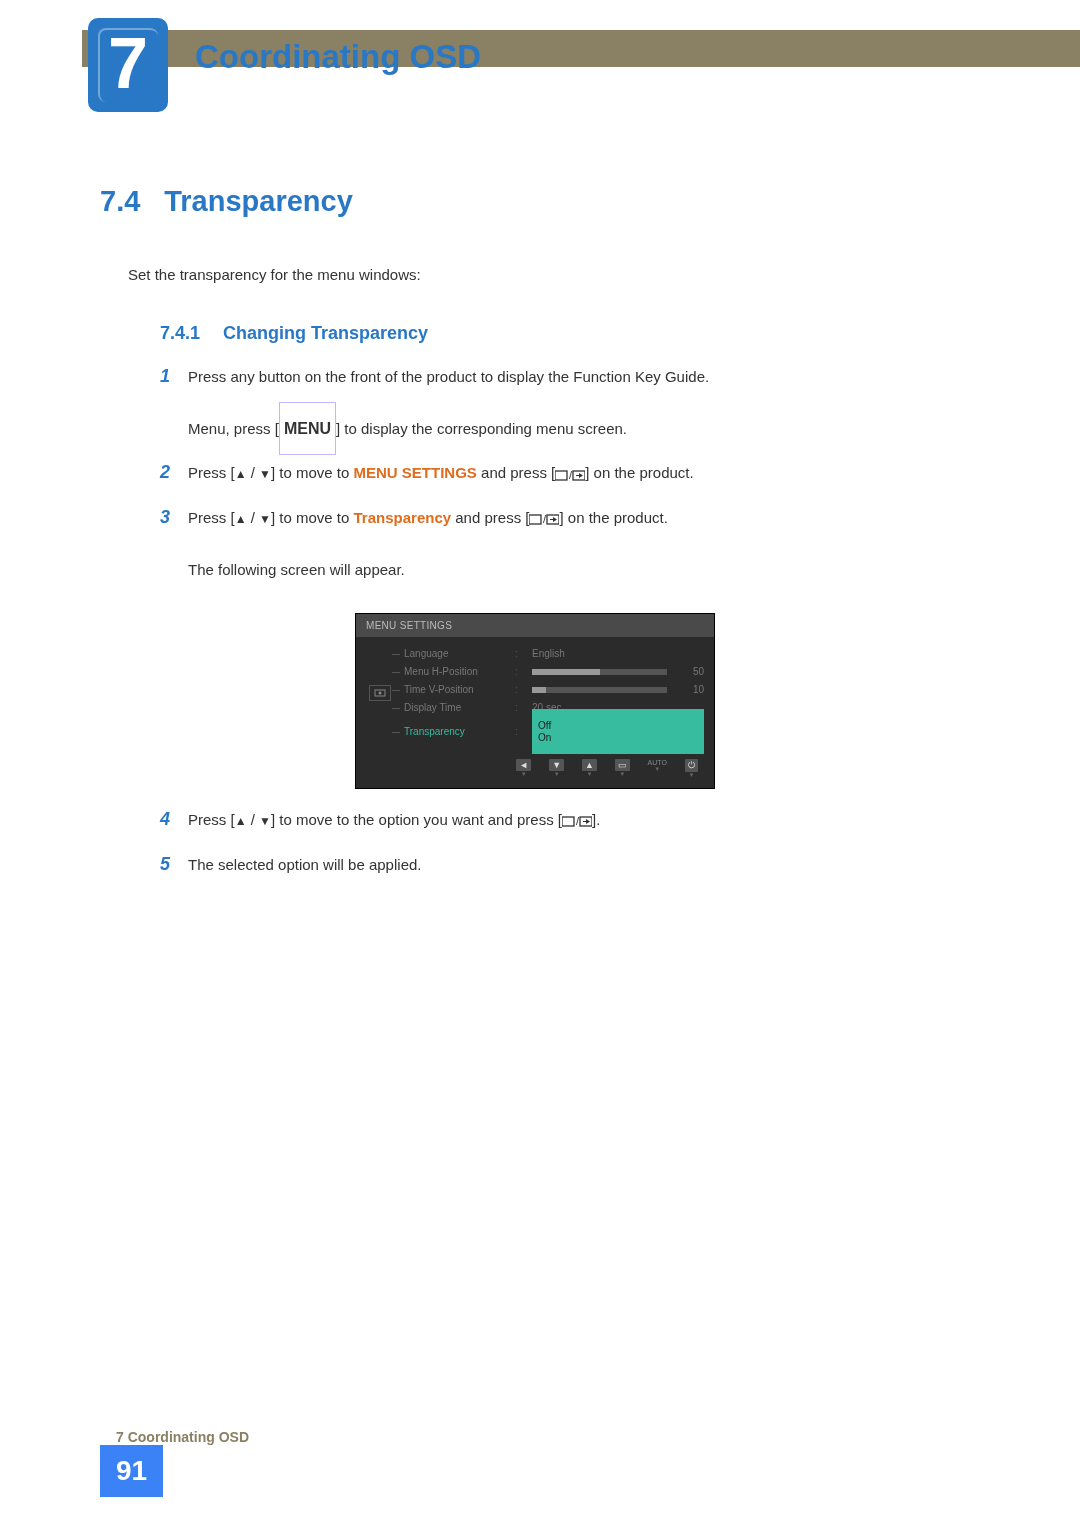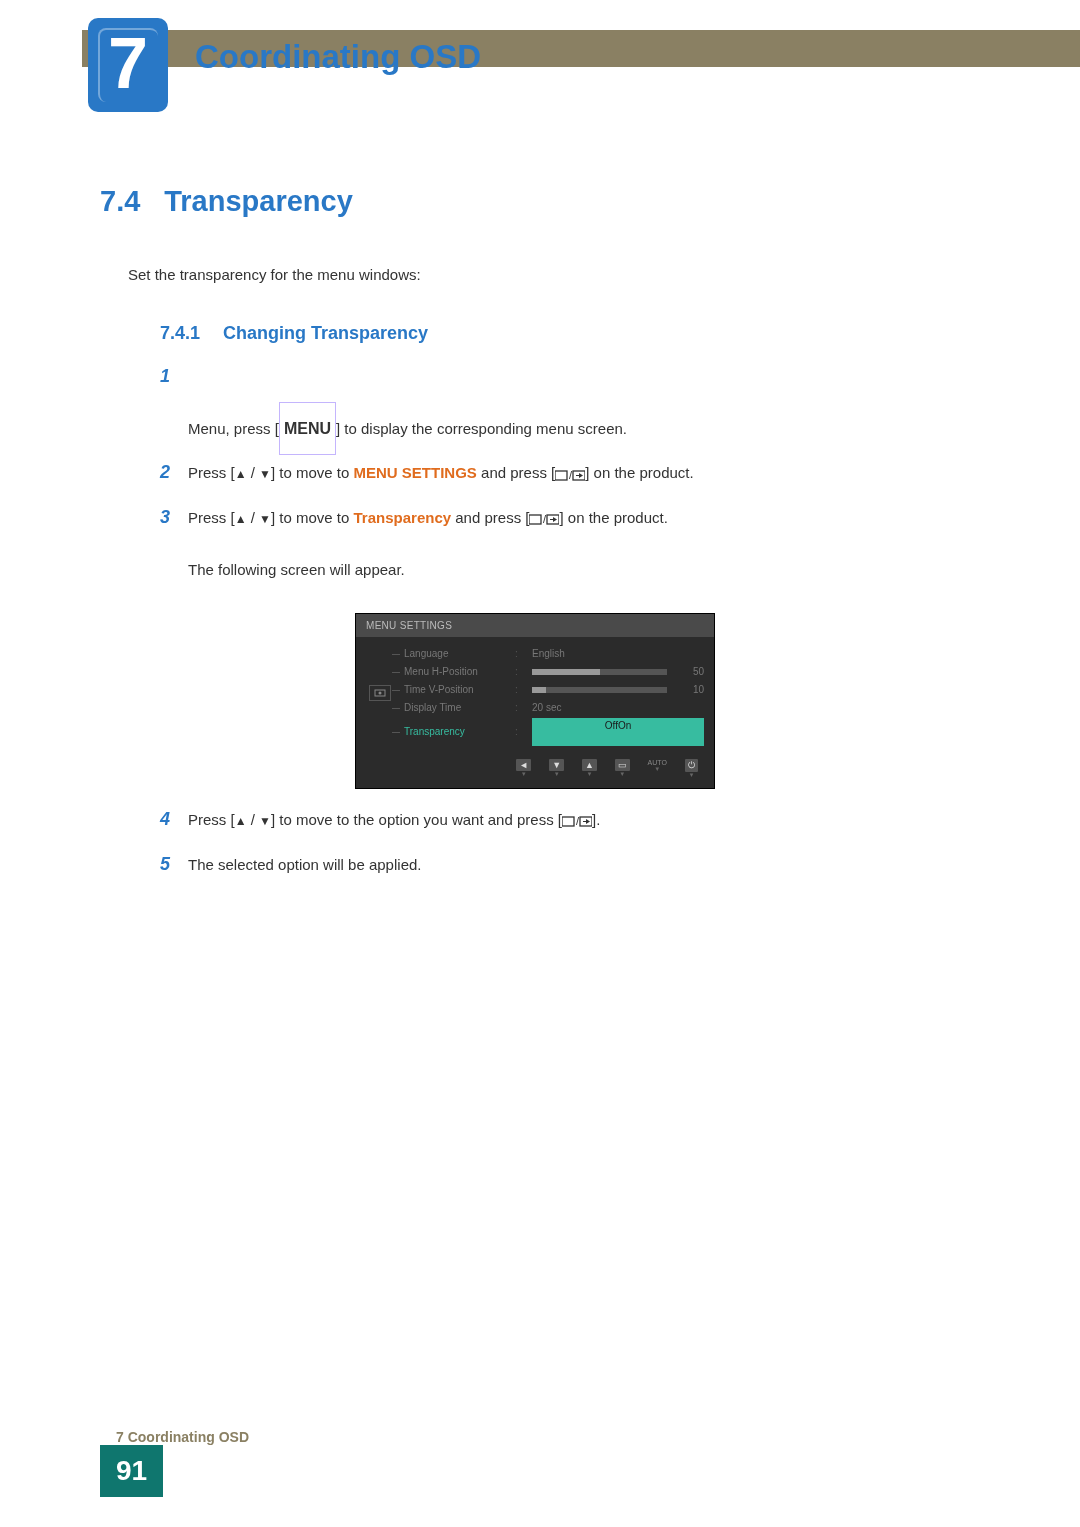--- a/index.html
+++ b/index.html
@@ -197,22 +197,22 @@
   }
   .osd-fill { background: #999; height:100%; }
   .osd-num { width: 20px; text-align:right; color:#777; font-size:10px; }
   .osd-label.active { color: #37bca0; }
   .osd-dropdown {
     flex: 1;
     background: #37bca0;
     color: #1a1a1a;
     font-size: 10px;
     padding: 2px 6px;
-    height: 28px;
-    display:flex; flex-direction:row; justify-content:center;
+    height: 45px;
+    display:flex; flex-direction:column; justify-content:center;
   }
   .osd-dropdown .opt { line-height: 12px; color:#1a1a1a; }
 
   .osd-nav {
     display:flex;
     justify-content: flex-end;
     gap: 18px;
     padding: 4px 16px 0 0;
   }
   .osd-key {
@@ -235,21 +235,21 @@
     height: 16px;
     background: #c8c3b1;
   }
   .footer-chap {
     color: #8a8063;
     font-size: 14px;
     margin: 0 16px;
     font-weight: bold;
   }
   .footer-page {
-    background: #0f766e;
+    background: #3b82f6;
     color: #fff;
     font-size: 28px;
     font-weight: bold;
     padding: 10px 16px;
   }
 </style>
 </head>
 <body>
 
 <div class="top-bar-tan"></div>
@@ -268,21 +268,21 @@
   <div class="subsection">
     <span class="subno">7.4.1</span>
     <span>Changing Transparency</span>
   </div>
 
   <div class="steps">
 
     <div class="step">
       <div class="num">1</div>
       <div class="body">
-        <br><br>
+        <span>Press any button on the front of the product to display the Function Key Guide.</span><br><br>
         <span>Menu, press [</span><span class="menuboxed">MENU</span><span>] to display the corresponding menu screen.</span>
       </div>
     </div>
 
     <div class="step">
       <div class="num">2</div>
       <div class="body">
         <span>Press [</span><span class="triup">▲</span> / <span class="tridown">▼</span><span>] to move to </span><span class="highlight">MENU SETTINGS</span><span> and press [</span><span class="rectenter"><svg width="30" height="12">
               <rect x="0" y="1" width="12" height="9" fill="none" stroke="#333" stroke-width="1.3"></rect>
               <text x="14" y="9" font-size="11" fill="#333">/</text>

